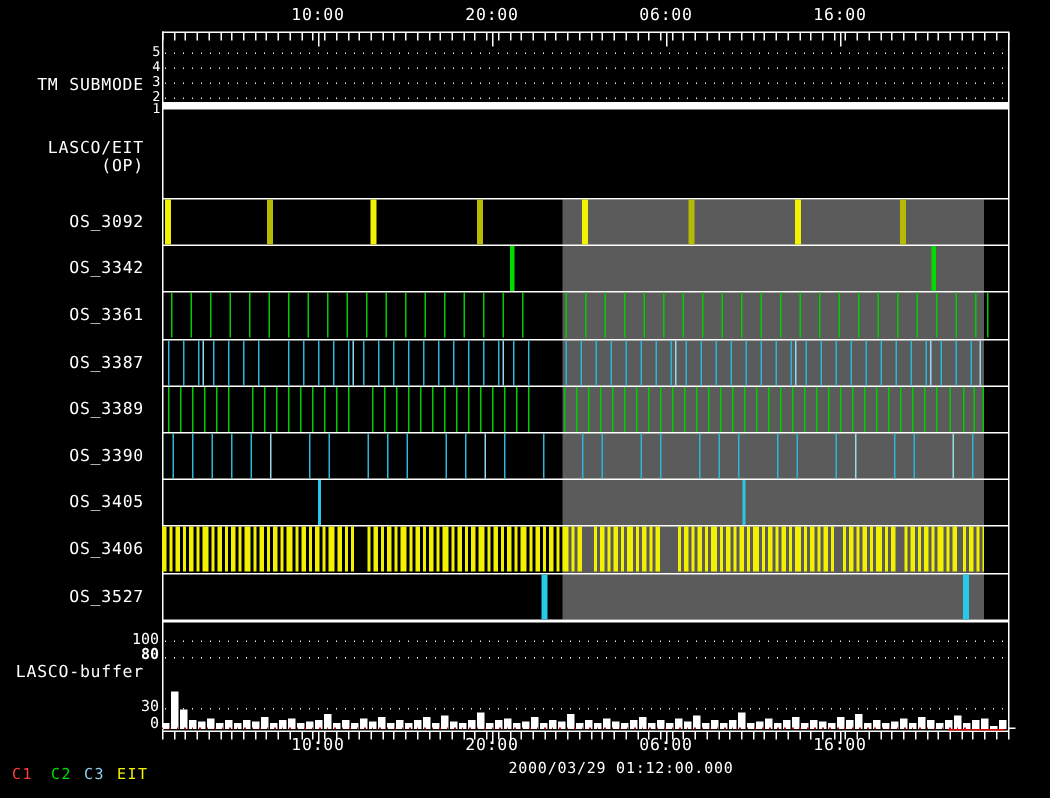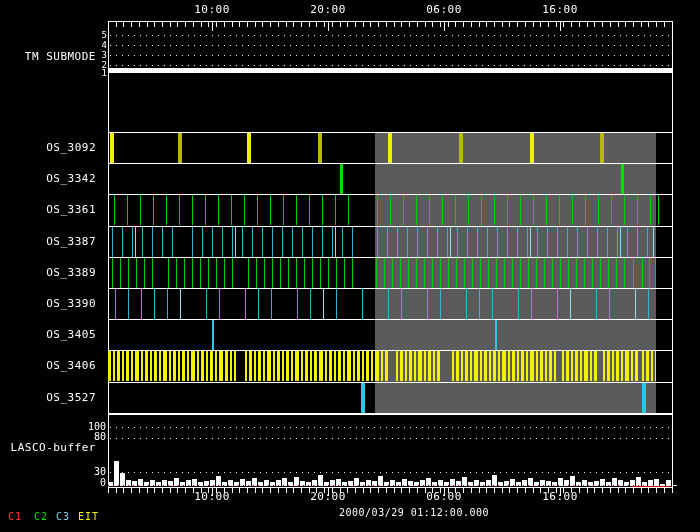--- a/index.html
+++ b/index.html
@@ -18,20 +18,21 @@
   .reddot{position:absolute;height:1px;background:repeating-linear-gradient(to right,#d40000 0 1px,transparent 1px 5px);}
   .tick{position:absolute;background:#fff;width:1px;}
   .evt{position:absolute;}
   .legend-item{position:absolute;font-size:10px;line-height:11px;letter-spacing:1px;}
 </style>
 </head>
 <body>
 
 <div id="screen">
   <span class="row-label" style="top:51px;">TM SUBMODE</span>
+  <span class="row-label" style="top:93px;">LASCO/EIT (OP)</span>
   <span class="row-label" style="top:442px;">LASCO-buffer</span>
   <span class="lbl" style="left:289px;top:507px;width:200px;text-align:right;font-size:10px;letter-spacing:0.5px;">2000/03/29 01:12:00.000</span>
   <div id="plot" class="abs" style="left:0;top:0;width:700px;height:532px;">
       <div class="abs" style="left: 375px; top: 133px; width: 281px; height: 280px; background: rgb(91, 91, 91);"></div>
       <div class="hline" style="left: 108px; top: 21px; width: 564px;"></div>
       <div class="hline" style="left: 108px; top: 487px; width: 564px;"></div>
       <div class="vline" style="left: 108px; top: 21px; height: 466px;"></div>
       <div class="vline" style="left: 672px; top: 21px; height: 467px;"></div>
       <div class="tick" style="left: 108px; top: 22px; height: 5px;"></div>
       <div class="tick" style="left: 108px; top: 488px; height: 5px;"></div>
@@ -546,21 +547,21 @@
       <div class="evt" style="left: 646px; top: 351px; width: 3px; height: 30px; background: rgb(242, 242, 0);"></div>
       <div class="evt" style="left: 651px; top: 351px; width: 2px; height: 30px; background: rgb(242, 242, 0);"></div>
       <div class="evt" style="left: 655px; top: 351px; width: 1px; height: 30px; background: rgb(242, 242, 0);"></div>
       <span class="row-label" style="top: 392px;">OS_3527</span>
       <div class="evt" style="left: 361px; top: 383px; width: 4px; height: 30px; background: rgb(40, 200, 232);"></div>
       <div class="evt" style="left: 642px; top: 383px; width: 4px; height: 30px; background: rgb(40, 200, 232);"></div>
       <div class="dotgrid" style="left: 110px; top: 427px; width: 561px;"></div>
       <div class="dotgrid" style="left: 110px; top: 438px; width: 561px;"></div>
       <div class="dotgrid" style="left: 110px; top: 472px; width: 561px;"></div>
       <span class="scale-label" style="left: 80px; top: 422px; width: 26px; font-size: 10px;">100</span>
-      <span class="scale-label" style="left: 80px; top: 432px; width: 26px; font-size: 10px;">80</span>
+      <span class="scale-label" style="left: 80px; top: 432px; width: 26px; font-size: 10px; font-weight: bold;">80</span>
       <span class="scale-label" style="left: 80px; top: 467px; width: 26px; font-size: 10px;">30</span>
       <span class="scale-label" style="left: 80px; top: 478px; width: 26px; font-size: 10px;">0</span>
       <div class="abs" style="left: 108px; top: 482px; width: 5px; height: 4px; background: rgb(255, 255, 255);"></div>
       <div class="abs" style="left: 114px; top: 461px; width: 5px; height: 25px; background: rgb(255, 255, 255);"></div>
       <div class="abs" style="left: 120px; top: 473px; width: 5px; height: 13px; background: rgb(255, 255, 255);"></div>
       <div class="abs" style="left: 126px; top: 480px; width: 5px; height: 6px; background: rgb(255, 255, 255);"></div>
       <div class="abs" style="left: 132px; top: 481px; width: 5px; height: 5px; background: rgb(255, 255, 255);"></div>
       <div class="abs" style="left: 138px; top: 479px; width: 5px; height: 7px; background: rgb(255, 255, 255);"></div>
       <div class="abs" style="left: 144px; top: 482px; width: 5px; height: 4px; background: rgb(255, 255, 255);"></div>
       <div class="abs" style="left: 150px; top: 480px; width: 5px; height: 6px; background: rgb(255, 255, 255);"></div>

